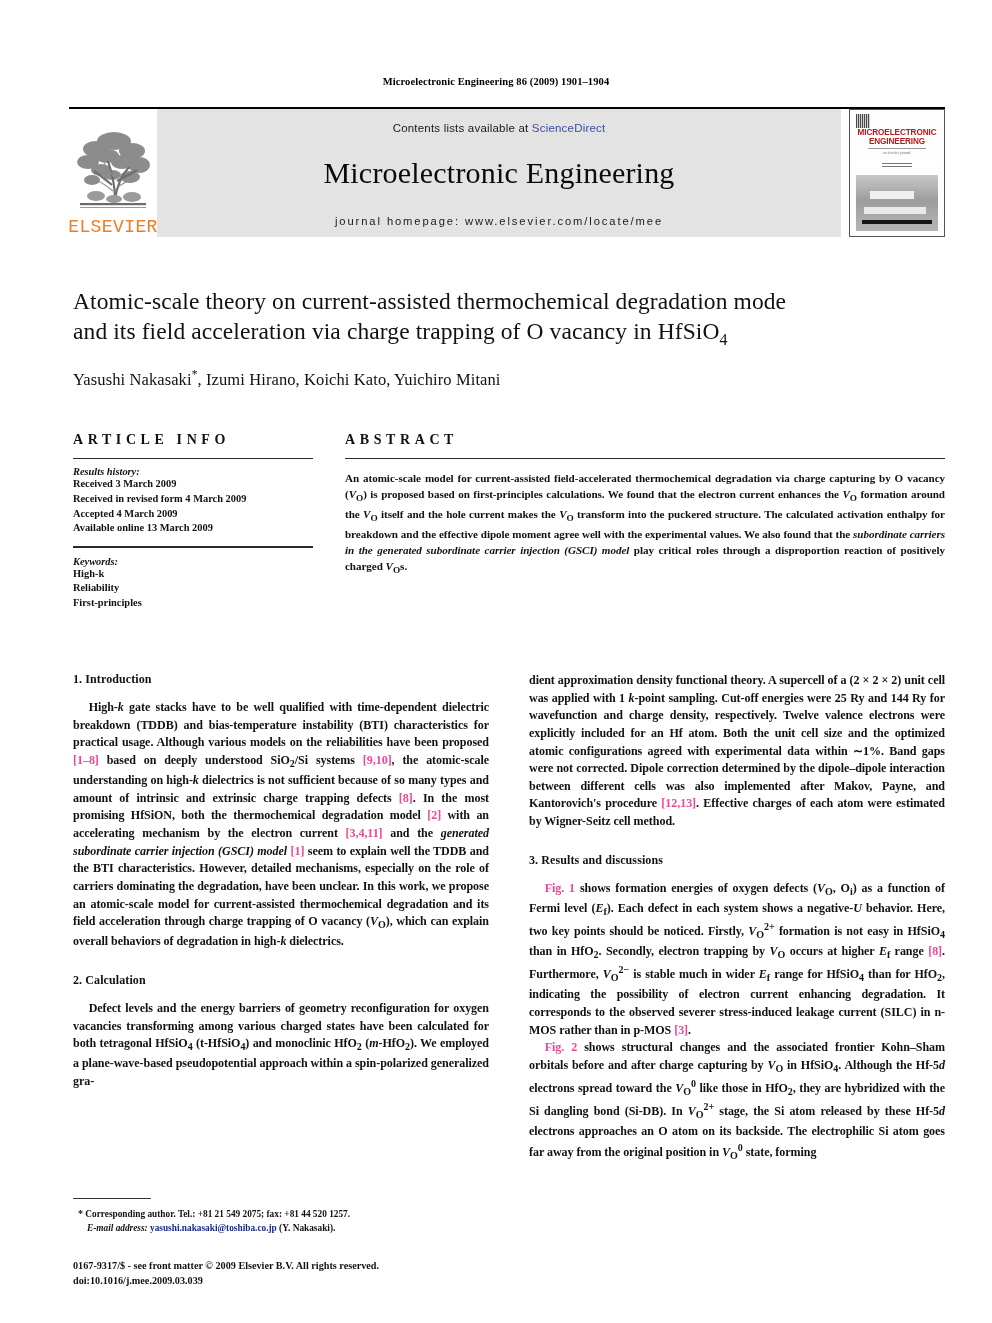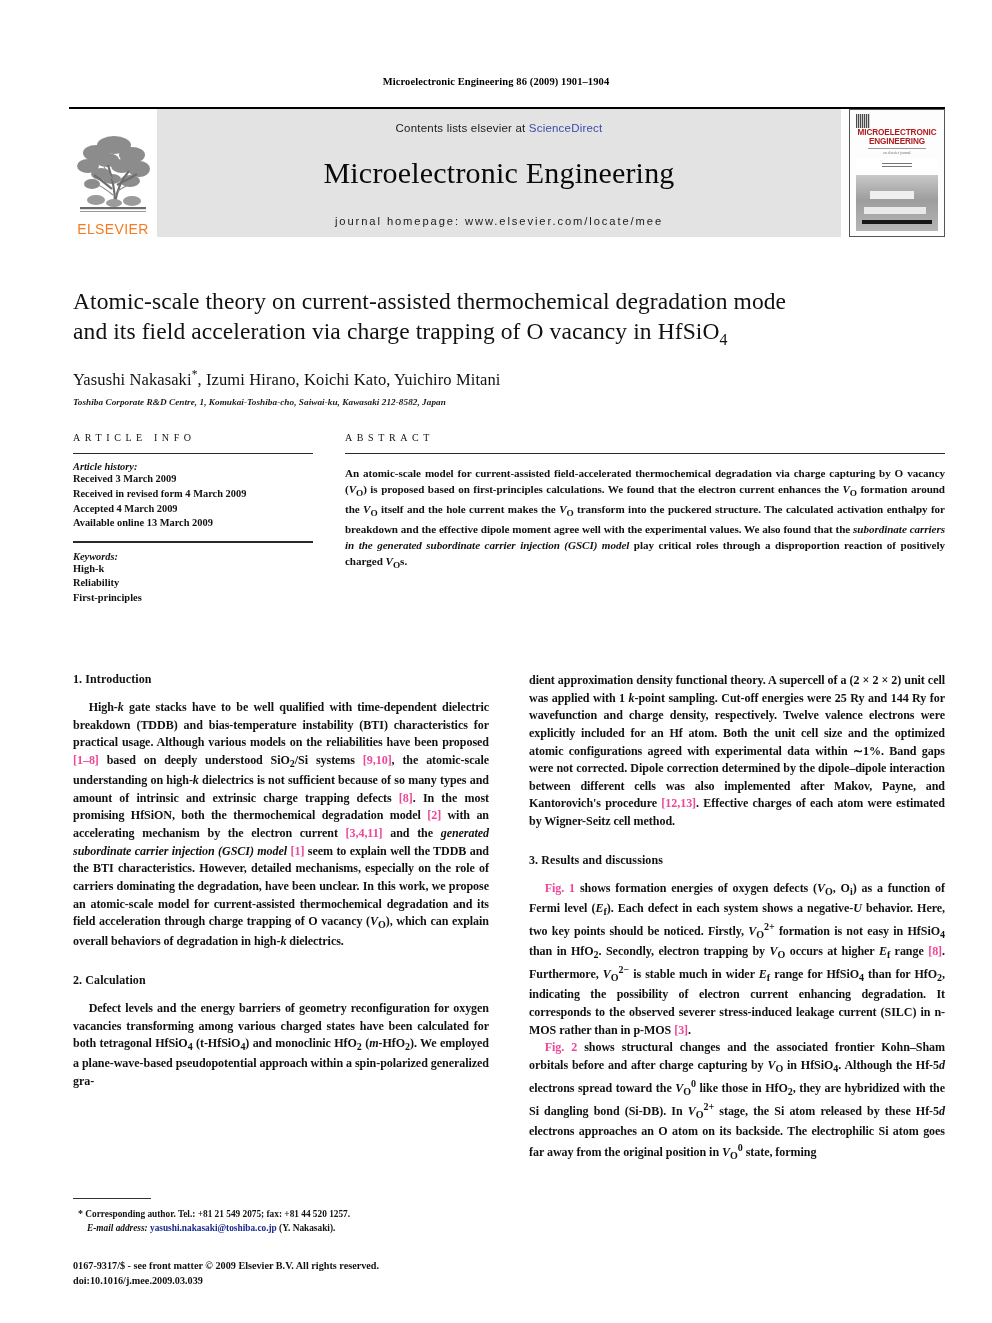--- a/index.html
+++ b/index.html
@@ -57,22 +57,22 @@
     background: #ffffff;
     display: flex;
     flex-direction: column;
     align-items: center;
     justify-content: flex-end;
     padding-top: 2px;
     box-sizing: border-box;
   }
   .tree-svg { display:block; }
   .elsevier-word {
-    font-family: Liberation Sans, sans-serif;
-    font-size: 14px;
+    font-family: Liberation Mono, monospace;
+    font-size: 18px;
     letter-spacing: 0.4px;
     color: #F47B20;
     line-height: 1;
     margin-top: 1px;
     margin-bottom: 1px;
   }
   .journal-band {
     flex: 1 1 auto;
     background: #e3e3e3;
     position: relative;
@@ -197,22 +197,22 @@
     top: 432px;
     width: 872px;
     display: flex;
   }
   .col-info { width: 240px; flex: 0 0 240px; }
   .col-gap  { width: 32px; flex: 0 0 32px; }
   .col-abs  { flex: 1 1 auto; }
 
   .sect-caps {
     font-family: "Liberation Serif", serif;
-    font-weight: normal;
-    font-size: 10px;
+    font-weight: bold;
+    font-size: 14px;
     letter-spacing: 4.6px;
     color: #111;
   }
   .hr-thin { height: 1px; background: #2a2a2a; margin-top: 10px; }
   .hr-med  { height: 1.6px; background: #2a2a2a; margin-top: 10px; }
 
   .info-block { margin-top: 7px; }
   .info-lab {
     font-family: "Liberation Serif", serif;
     font-style: italic;
@@ -362,21 +362,21 @@
             </g>
             <rect x="6" y="78" width="66" height="2.2" fill="#6b6b6b"></rect>
             <rect x="6" y="82" width="66" height="1" fill="#9a9a9a"></rect>
           </svg>
         </span>
         <div class="elsevier-word">ELSEVIER</div>
       </div>
 
       <div class="journal-band">
         <div class="contents-line">
-          <span>Contents lists elsevier at </span><span class="sd-link">ScienceDirect</span>
+          <span>Contents lists available at </span><span class="sd-link">ScienceDirect</span>
         </div>
         <div class="journal-title">Microelectronic Engineering</div>
         <div class="homepage-line">journal homepage: www.elsevier.com/locate/mee</div>
       </div>
 
       <div class="cover-thumb">
         <div class="cover-minilogo"></div>
         <div class="cover-t1">MICROELECTRONIC</div>
         <div class="cover-t1">ENGINEERING</div>
         <div class="cover-rule"></div>
@@ -396,30 +396,29 @@
   </div>
 
   <div class="title-wrap">
     <h1 class="paper-title">
       <span>Atomic-scale theory on current-assisted thermochemical degradation mode</span><br>
       <span>and its field acceleration via charge trapping of O vacancy in HfSiO</span><sub>4</sub>
     </h1>
     <div class="authors">
       <span>Yasushi Nakasaki</span><sup>*</sup><span>, Izumi Hirano, Koichi Kato, Yuichiro Mitani</span>
     </div>
-    <div class="affiliation">Toshiba Corporate R&amp;D Centre, 1, Komukai-Toshiba-cho, Saiwai-ku, Kawasaki 212-8582, Japan</div>
   </div>
 
   <div class="info-abstract">
 
     <div class="col-info">
       <div class="sect-caps">ARTICLE INFO</div>
       <div class="hr-thin"></div>
       <div class="info-block">
-        <div class="info-lab">Article history:</div>
+        <div class="info-lab">Results history:</div>
         <div class="info-line">Received 3 March 2009</div>
         <div class="info-line">Received in revised form 4 March 2009</div>
         <div class="info-line">Accepted 4 March 2009</div>
         <div class="info-line">Available online 13 March 2009</div>
       </div>
       <div class="hr-med"></div>
       <div class="kw-block">
         <div class="info-lab">Keywords:</div>
         <div class="info-line">High-k</div>
         <div class="info-line">Reliability</div>

